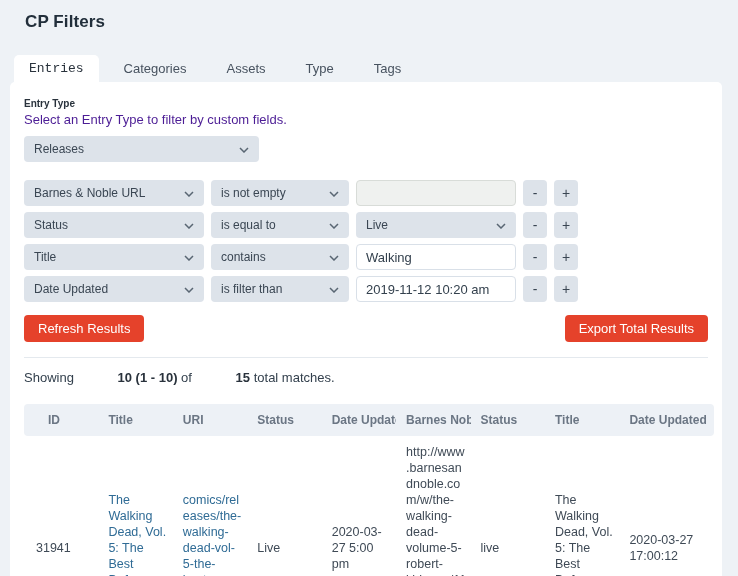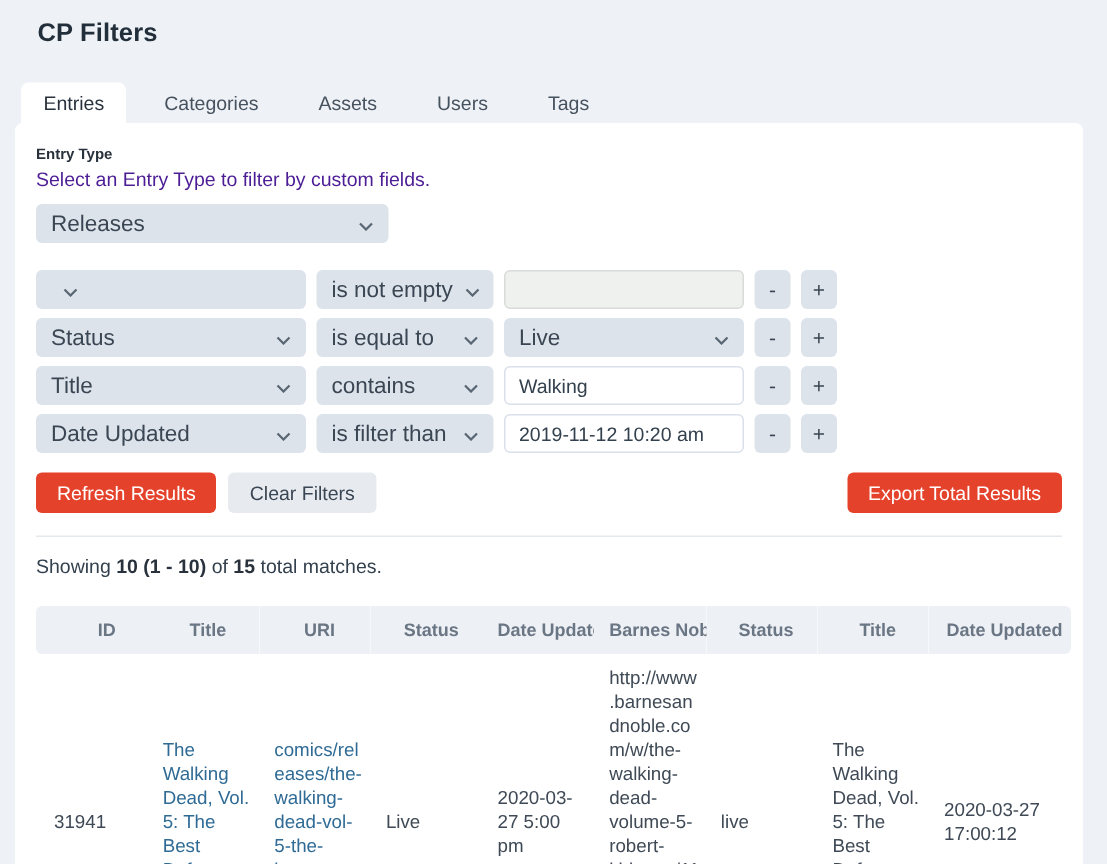--- a/index.html
+++ b/index.html
@@ -18,47 +18,47 @@
   }
 
   
   .tabs { display: flex; margin: 23px 0 0 14px; height: 27px; }
   .tab {
     display: inline-flex; align-items: center;
     padding: 0 15px; margin-right: 10px;
     font-size: 13px; color: #47525f; cursor: pointer;
     border-radius: 5px 5px 0 0; text-decoration: none;
   }
-  .tab.active { background: #ffffff; color: #29323c; }
+  .tab.active { background: #ffffff; color: #29323c; font-family: Liberation Mono, monospace; }
 
   
   .panel {
     background: #ffffff; border-radius: 5px;
     margin: 0 16px 0 10px;
     padding: 16px 14px 40px 14px;
     min-height: 520px;
   }
 
   .field-label { font-size: 10px; font-weight: bold; color: #29323c; }
   .instructions { font-size: 13px; color: #4c1d95; margin-top: 3px; }
 
   
   .select {
     background: #dde3ea; border-radius: 4px; height: 26px;
     display: inline-flex; align-items: center; justify-content: space-between;
-    padding: 0 10px; font-size: 15px; color: #3a4653; cursor: pointer;
+    padding: 0 10px; font-size: 12px; color: #3a4653; cursor: pointer;
     white-space: nowrap; overflow: hidden;
   }
   .select svg { flex: 0 0 auto; margin-left: 8px; }
   .entry-type-select { width: 235px; margin-top: 9px; }
 
   .filter-rows { margin-top: 18px; }
   .frow { display: flex; align-items: center; margin-bottom: 6px; }
   .f-field { width: 180px; margin-right: 7px; }
-  .f-op    { width: 118px; margin-right: 7px; }
+  .f-op    { width: 138px; margin-right: 7px; }
   .f-val   { width: 160px; margin-right: 7px; }
   input.f-val {
     height: 26px; border-radius: 4px; font-size: 13px; color: #33404d;
     padding: 12px 9px; border: 1px solid #d9e0e8; background: #fff;
     font-family: "Liberation Sans", sans-serif;
   }
   input.f-val.val-disabled { background: #eff1ef; border-color: #d8dcd8; }
   .sq-btn {
     width: 24px; height: 26px; border: none; border-radius: 4px;
     background: #dde3ea; color: #3a4653; font-size: 14px; line-height: 26px;
@@ -71,31 +71,31 @@
     height: 27px; border: none; border-radius: 4px; padding: 0 14px;
     font-size: 13px; cursor: pointer; font-family: "Liberation Sans", sans-serif;
   }
   .btn-red { background: #e5422b; color: #ffffff; text-align: right; }
   .btn-gray { background: #e7ebef; color: #3a4653; margin-left: 8px; }
   .btn-export { margin-left: auto; }
 
   .divider { border: none; border-top: 1px solid #e4e9ee; margin: 15px 0 0 0; }
 
   .summary { font-size: 13px; color: #33404d; margin-top: 12px; }
-  .summary b { color: #29323c; }
+  .summary b { color: #29323c; margin-left: 40px; }
 
   
   table.results {
     width: 690px; margin-top: 19px; border-collapse: collapse; table-layout: fixed;
   }
   col.c-std { width: 74px; }
   col.c-last { width: 94px; }
   th {
     background: #edf1f6; height: 32px; font-size: 12px; font-weight: bold;
-    color: #6b7684; text-align: center; padding: 0 4px 0 10px;
+    color: #6b7684; text-align: left; padding: 0 4px 0 10px;
     white-space: nowrap; overflow: hidden; text-overflow: clip;
   }
   th:first-child { border-radius: 4px 0 0 4px; padding-left: 24px; }
   th:last-child  { border-radius: 0 4px 4px 0; }
   td {
     font-size: 12.5px; line-height: 16px; color: #3f4a56;
     padding: 8px 4px 8px 10px; vertical-align: middle;
     overflow-wrap: break-word; word-wrap: break-word; background: #ffffff;
   }
   td:first-child { padding-left: 12px; }
@@ -106,40 +106,41 @@
 <body>
 
 <div class="page">
 
   <h1 class="page-title">CP Filters</h1>
 
   <nav class="tabs">
     <a class="tab active">Entries</a>
     <a class="tab">Categories</a>
     <a class="tab">Assets</a>
-    <a class="tab">Users</a>
+    <a class="tab">Type</a>
     <a class="tab">Tags</a>
   </nav>
 
   <div class="panel">
 
     <div class="field-label">Entry Type</div>
     <div class="instructions">Select an Entry Type to filter by custom fields.</div>
 
     <div class="select entry-type-select">
       <span>Releases</span>
       <span><svg width="10" height="6" viewBox="0 0 10 6">
             <path d="M1 1l4 4 4-4" stroke="#596673" stroke-width="1.5" fill="none"></path>
           </svg></span>
     </div>
 
     <div class="filter-rows">
 
       <div class="frow">
         <div class="select f-field">
+          <span>Barnes &amp; Noble URL</span>
           <span><svg width="10" height="6" viewBox="0 0 10 6">
                 <path d="M1 1l4 4 4-4" stroke="#596673" stroke-width="1.5" fill="none"></path>
               </svg></span>
         </div>
         <div class="select f-op">
           <span>is not empty</span>
           <span><svg width="10" height="6" viewBox="0 0 10 6">
                 <path d="M1 1l4 4 4-4" stroke="#596673" stroke-width="1.5" fill="none"></path>
               </svg></span>
         </div>
@@ -204,21 +205,20 @@
         </div>
         <input class="f-val" value="2019-11-12 10:20 am" style="">
         <button class="sq-btn">-</button>
         <button class="sq-btn">+</button>
       </div>
 
     </div>
 
     <div class="btn-row">
       <button class="btn btn-red">Refresh Results</button>
-      <button class="btn btn-gray">Clear Filters</button>
       <button class="btn btn-red btn-export">Export Total Results</button>
     </div>
 
     <hr class="divider">
 
     <p class="summary"><span>Showing</span> <b>10 (1 - 10)</b> <span>of</span> <b>15</b> <span>total matches.</span></p>
 
     <table class="results">
       <colgroup>
         <col class="c-std">

